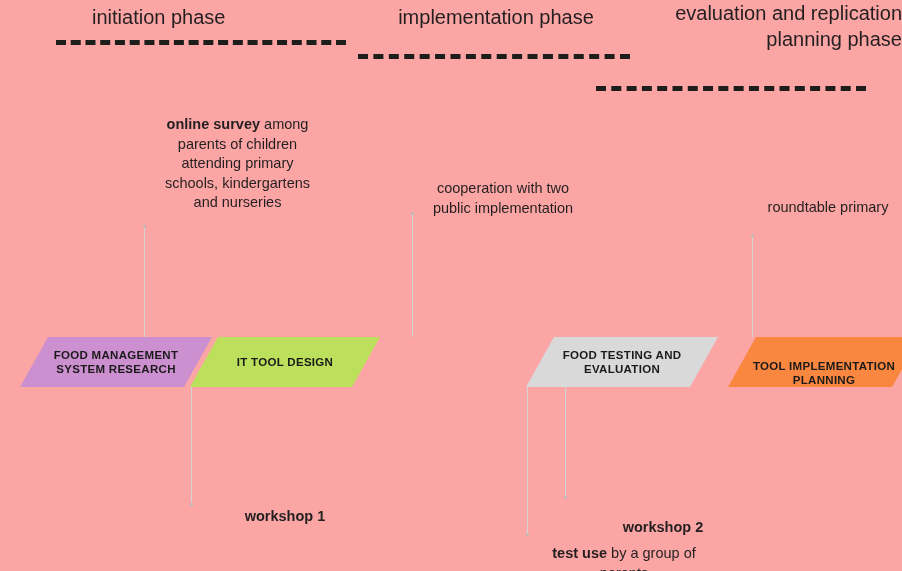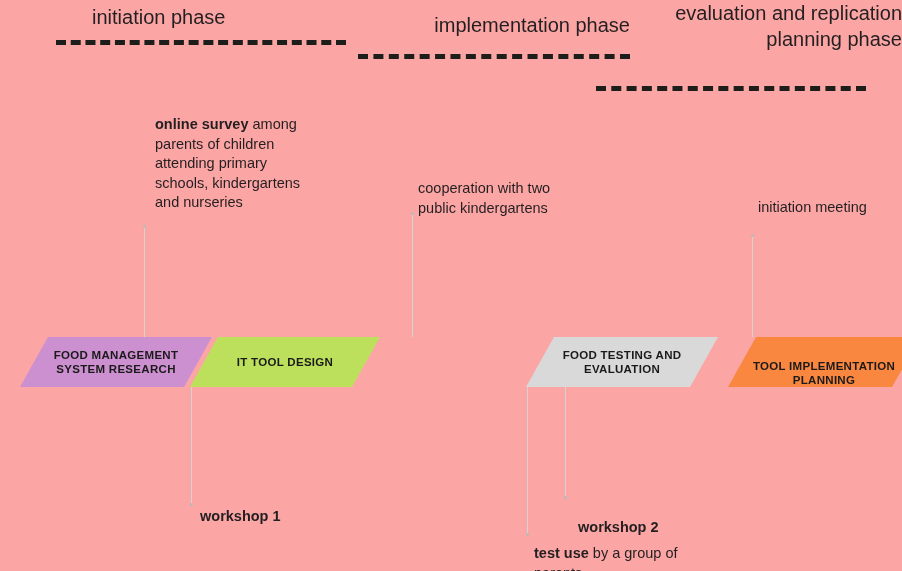--- a/index.html
+++ b/index.html
@@ -23,21 +23,21 @@
   
   .phase-label {
     position: absolute;
     font-size: 20px;
     line-height: 26px;
     color: #231f20;
     font-weight: 400;
     white-space: pre-line;
   }
   #phase-label-0 { left: 92px;  top: 4px;  width: 250px; text-align: left; }
-  #phase-label-1 { left: 362px; top: 4px;  width: 268px; text-align: right; margin-top: 8px; }
+  #phase-label-1 { left: 362px; top: 4px;  width: 268px; text-align: center; }
   #phase-label-2 { left: 612px; top: 0px;  width: 290px; text-align: right; }
 
   .phase-dash {
     position: absolute;
     height: 0;
     border-top: 5px dashed #1d1d1b;
   }
   #phase-dash-0 { left: 56px;  top: 40px; width: 290px; }
   #phase-dash-1 { left: 358px; top: 54px; width: 272px; }
   #phase-dash-2 { left: 596px; top: 86px; width: 270px; }
@@ -111,20 +111,21 @@
   #dot-4 { left: 564px; top: 496px; }
   #dot-5 { left: 526px; top: 533px; }
 
   
   .annot {
     position: absolute;
     font-size: 14.5px;
     line-height: 19.5px;
     color: #231f20;
     font-weight: 400;
+    text-align: center;
   }
   .annot b { font-weight: 700; }
 
   #annot-0 { left: 155px; top: 115px; width: 165px; }
   #annot-1 { left: 418px; top: 179px; width: 170px; }
   #annot-2 { left: 758px; top: 198px; width: 140px; }
   #annot-3 { left: 200px; top: 498px; width: 170px; margin-top: 9px; }
   #annot-4 { left: 578px; top: 518px; width: 170px; }
   #annot-5 { left: 534px; top: 528px; width: 180px; margin-top: 16px; }
 </style>
@@ -178,23 +179,23 @@
     </div>
     <div class="seg" id="seg-4">
       <div class="seg-shape" style="background: rgb(249, 135, 63);"></div>
       <div class="seg-text">TOOL IMPLEMENTATION
 PLANNING</div>
     </div>
   </div>
 
   <div class="annot" id="annot-0"><b>online survey</b><span> among parents of children attending primary schools, kindergartens and nurseries</span></div>
 
-  <div class="annot" id="annot-1"><b></b><span>cooperation with two public kindergartens</span></div>
-
-  <div class="annot" id="annot-2"><b></b><span>initiation meeting</span></div>
+  <div class="annot" id="annot-1"><b></b><span>cooperation with two public implementation</span></div>
+
+  <div class="annot" id="annot-2"><b></b><span>roundtable primary</span></div>
 
   <div class="annot" id="annot-3"><b>workshop 1</b><span></span></div>
 
   <div class="annot" id="annot-4"><b>workshop 2</b><span></span></div>
 
   <div class="annot" id="annot-5"><b>test use</b><span> by a group of parents</span></div>
 
 </div>
 
 </body></html>

